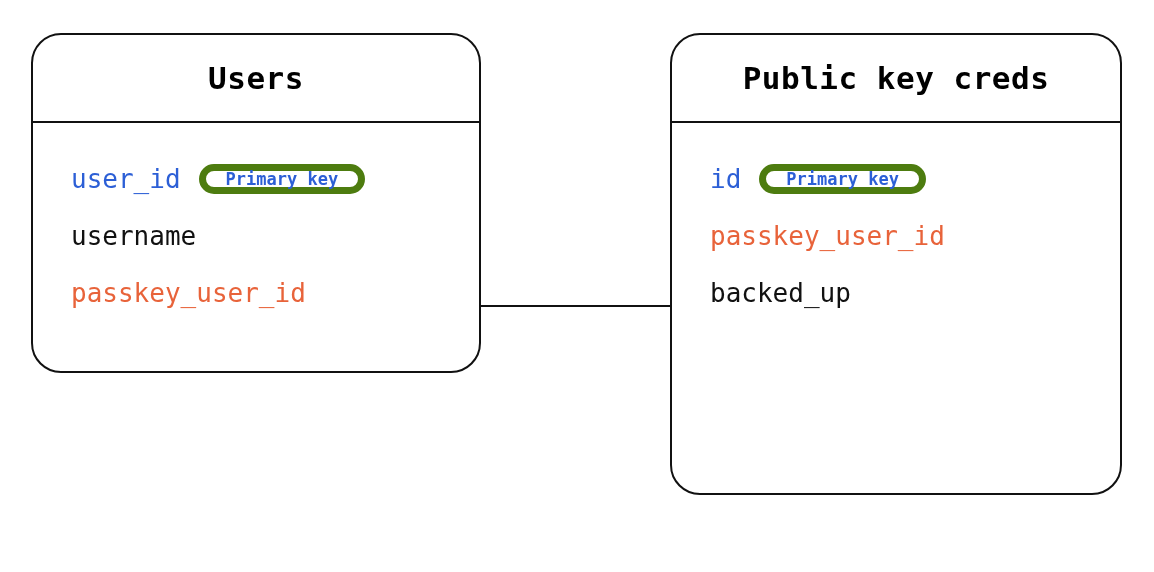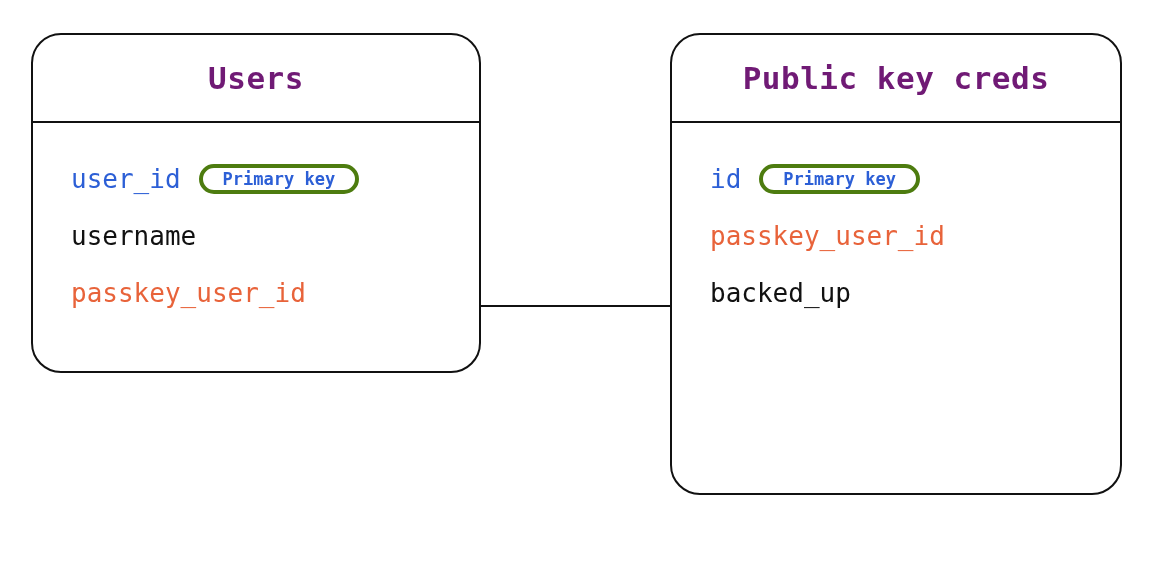--- a/index.html
+++ b/index.html
@@ -51,21 +51,21 @@
     justify-content: center;
     border-bottom: 2px solid #111111;
     box-sizing: border-box;
   }
 
   .entity-title {
     font-family: "DejaVu Sans Mono", monospace;
     font-weight: bold;
     font-size: 31px;
     letter-spacing: 0.5px;
-    color: #701a75;
+    color: #000000;
     white-space: nowrap;
   }
 
   
   .field-list {
     padding: 40px 0 0 38px;
     box-sizing: border-box;
   }
 
   .field-row {
@@ -93,21 +93,21 @@
   }
 
   
   .pk-badge {
     margin-left: 18px;
     display: inline-flex;
     align-items: center;
     justify-content: center;
     height: 30px;
     padding: 0 20px;
-    border: 4px solid #4d7c0f;
+    border: 7px solid #4d7c0f;
     border-radius: 999px;
     box-sizing: border-box;
   }
 
   .pk-badge-label {
     font-family: "DejaVu Sans Mono", monospace;
     font-weight: bold;
     font-size: 17px;
     line-height: 17px;
     color: #2c5fd6;

